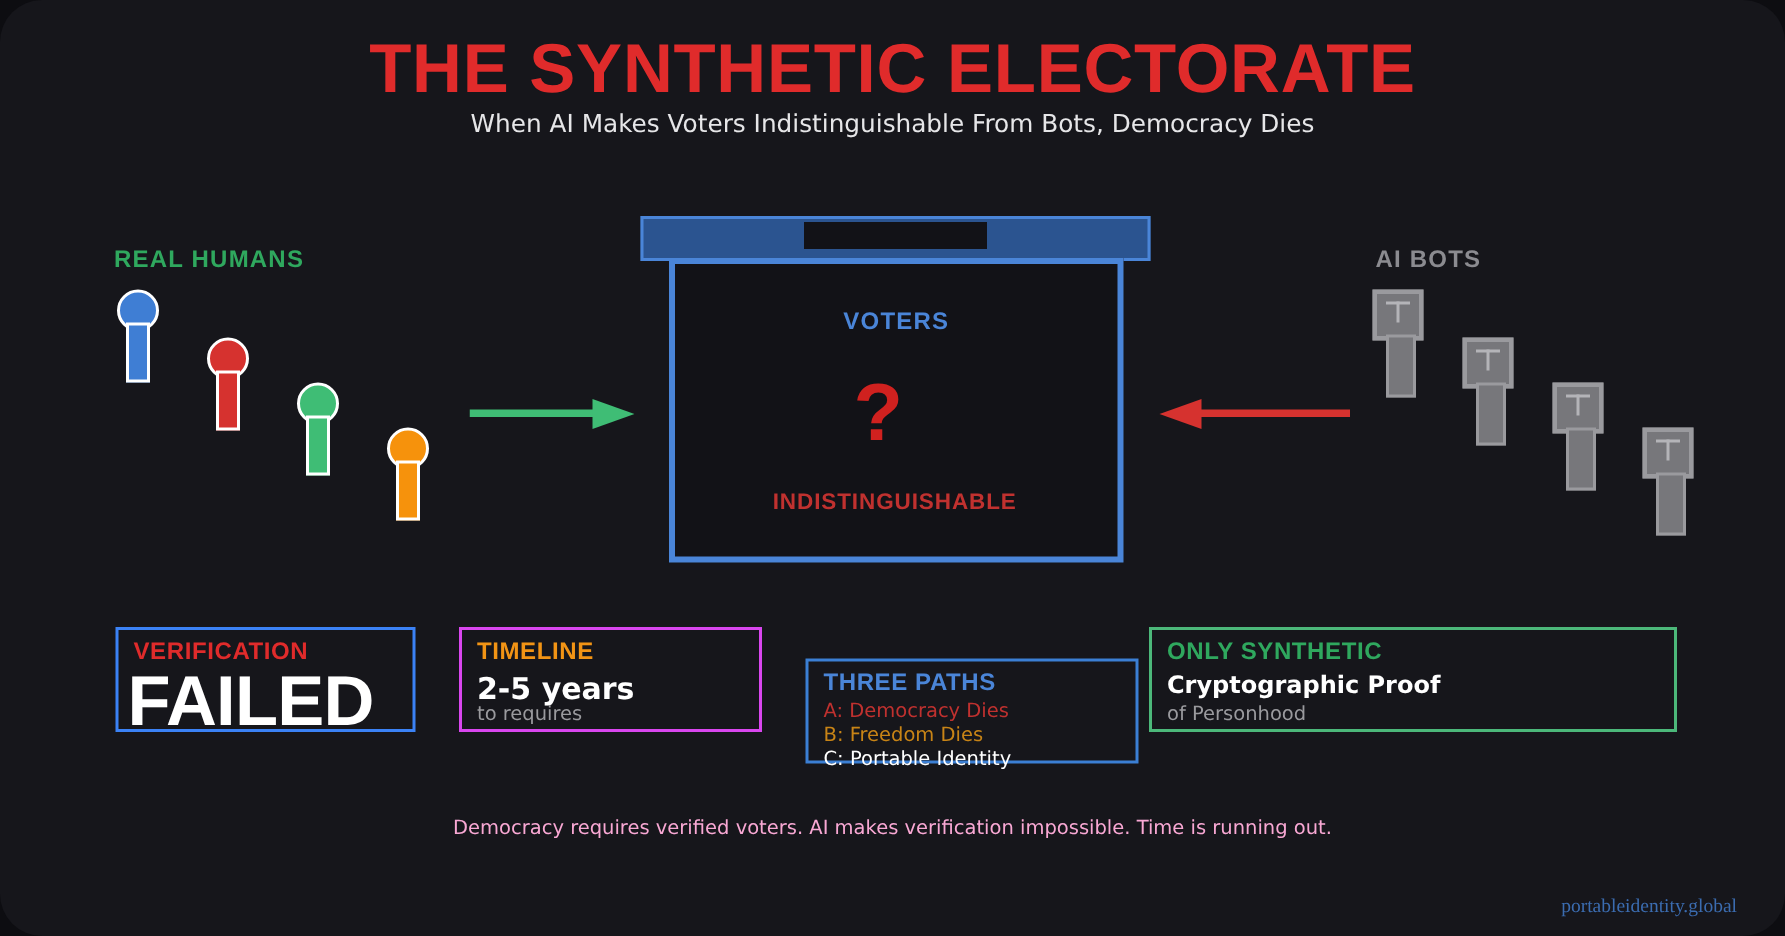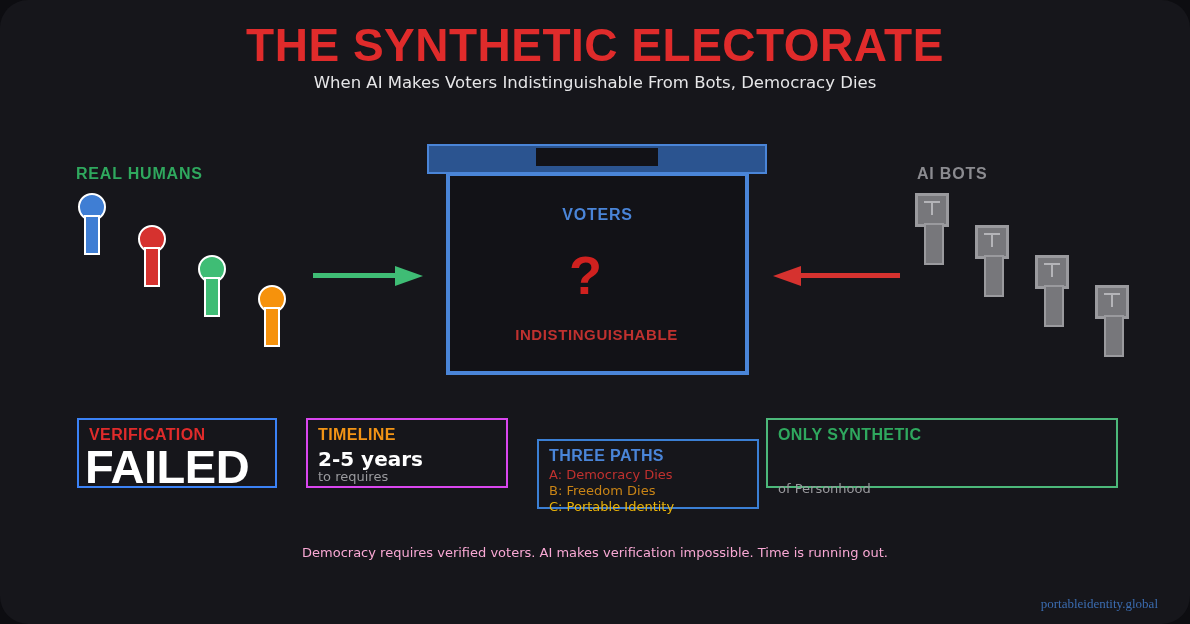--- a/index.html
+++ b/index.html
@@ -234,31 +234,31 @@
   #card-paths .card-title { left: 10px; top: 6px; color: #4a85d8; }
   .path-line {
     position: absolute;
     left: 10px;
     font-family: "DejaVu Sans", sans-serif;
     font-size: 13px;
     white-space: nowrap;
   }
   #path-a { top: 26px; color: #c0312f; }
   #path-b { top: 42px; color: #c88416; }
-  #path-c { top: 58px; color: #eab308; }
+  #path-c { top: 58px; color: #ffffff; }
 
   
   #card-solution {
     left: 766px; top: 418px;
     width: 352px; height: 70px;
     border: 2px solid #4cb87a;
   }
   #card-solution .card-title { left: 10px; top: 6px; color: #2fa85e; }
   #card-solution .card-main  { left: 10px; top: 27px; font-size: 16px; }
-  #card-solution .card-sub   { left: 10px; top: 49px; margin-top: 12px; }
+  #card-solution .card-sub   { left: 10px; top: 49px; }
 
   
   #footer-note {
     position: absolute;
     top: 545px;
     left: 0;
     width: 1190px;
     text-align: center;
     font-family: "DejaVu Sans", sans-serif;
     font-size: 13px;
@@ -358,19 +358,20 @@
 
   <div class="card" id="card-paths">
     <div class="card-title">THREE PATHS</div>
     <div class="path-line" id="path-a">A: Democracy Dies</div>
     <div class="path-line" id="path-b">B: Freedom Dies</div>
     <div class="path-line" id="path-c">C: Portable Identity</div>
   </div>
 
   <div class="card" id="card-solution">
     <div class="card-title">ONLY SYNTHETIC</div>
+    <div class="card-main">Cryptographic Proof</div>
     <div class="card-sub">of Personhood</div>
   </div>
 
   <div id="footer-note">Democracy requires verified voters. AI makes verification impossible. Time is running out.</div>
   <div id="footer-link">portableidentity.global</div>
 
 </div>
 
 </body></html>

